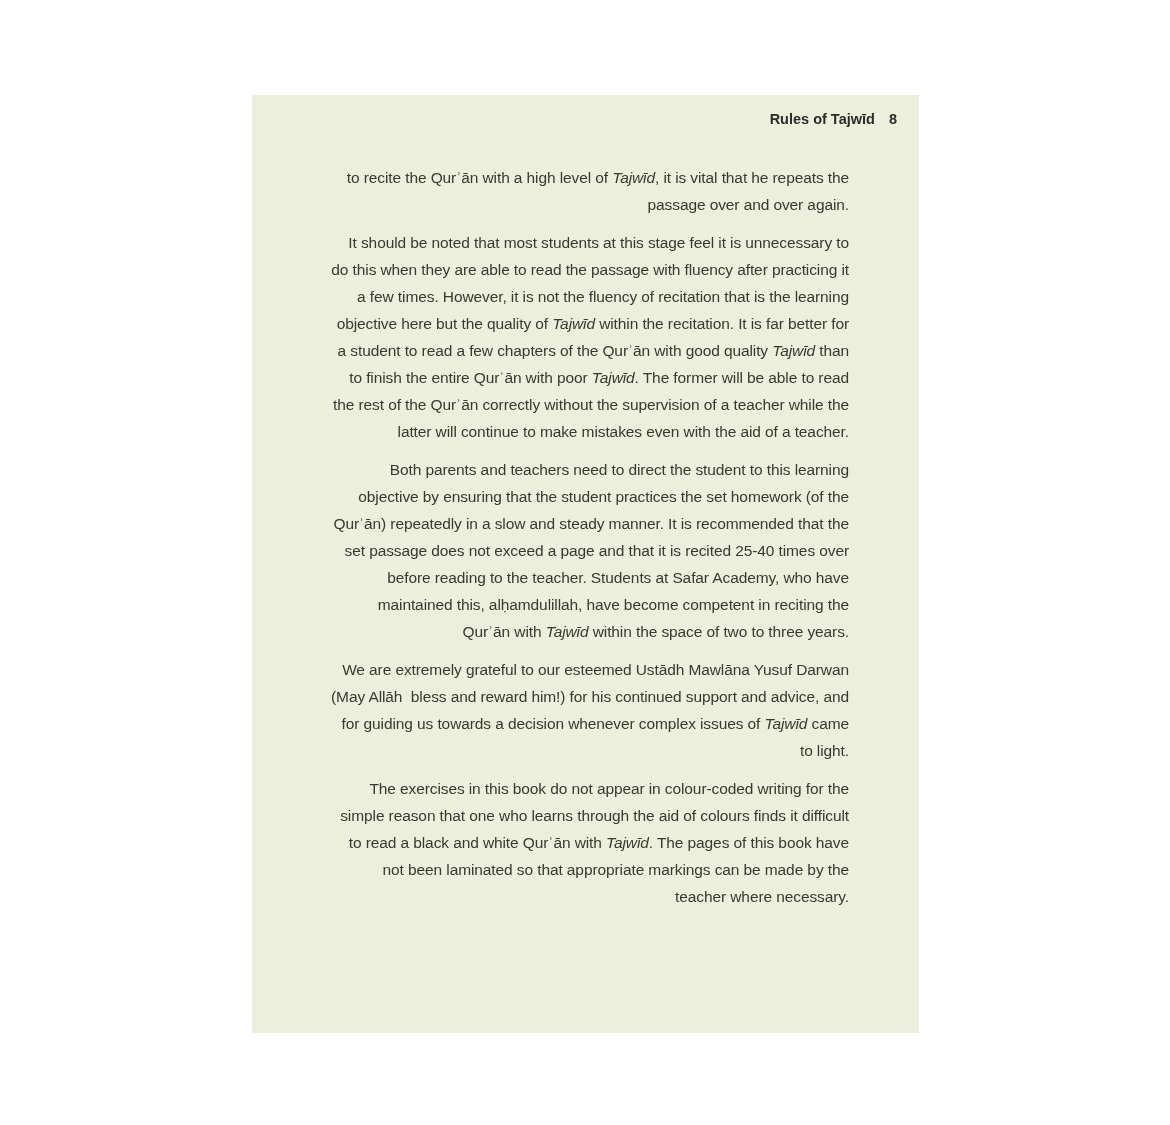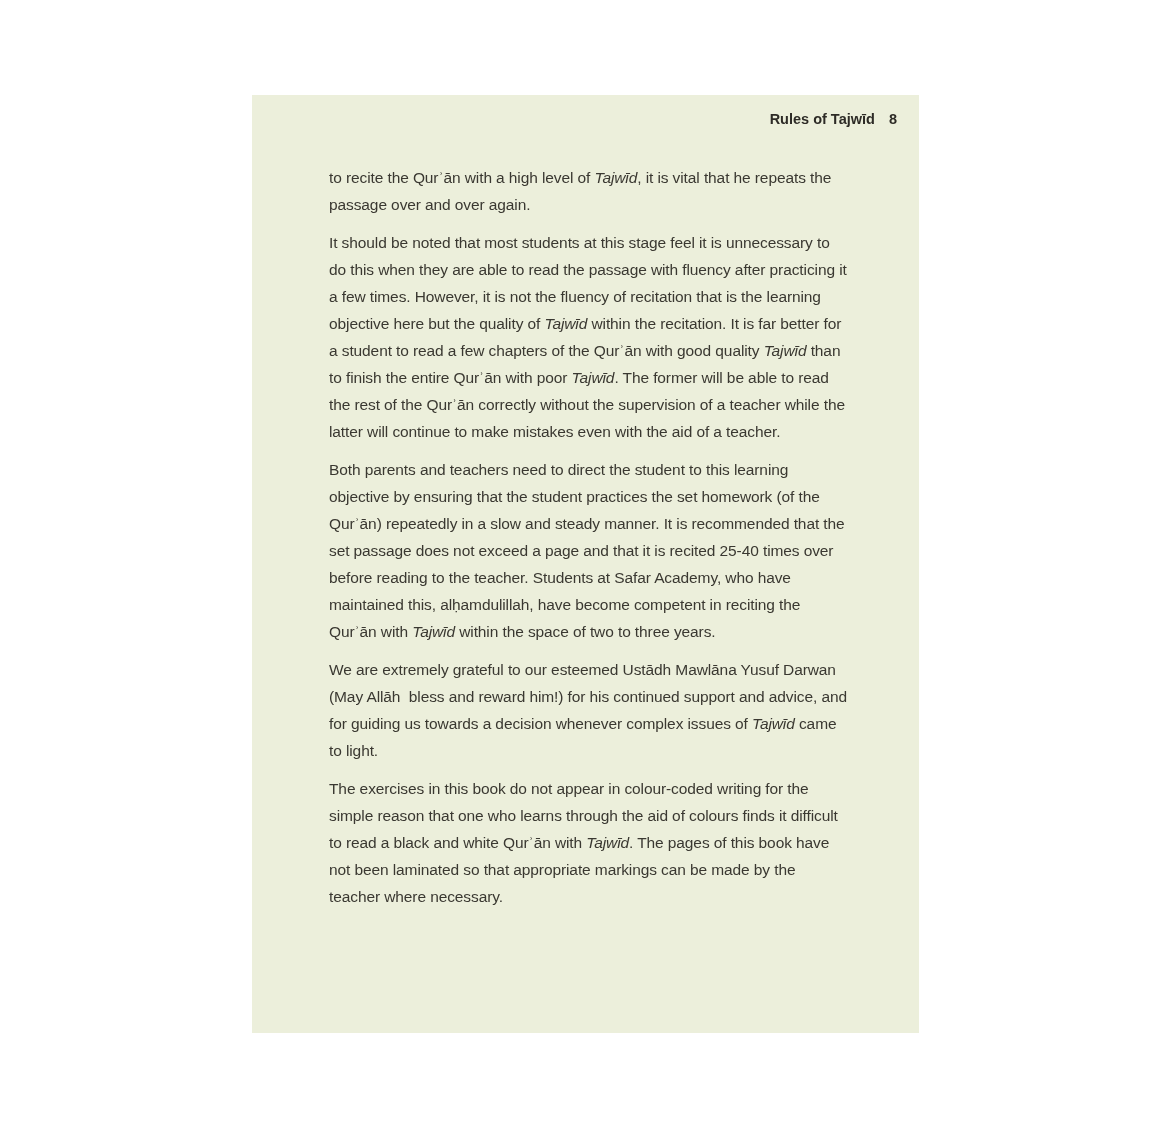--- a/index.html
+++ b/index.html
@@ -40,21 +40,21 @@
 
   .text-block {
     position: absolute;
     top: 69px;
     left: 77px;
     width: 520px;
     font-size: 15.5px;
     line-height: 27px;
     letter-spacing: -0.1px;
     color: var(--text-color, #3a3831);
-    text-align: left;
+    text-align: right;
   }
   .text-block p { margin: 0 0 11px 0; }
   .text-block em { font-style: italic; }
 </style>
 </head>
 <body>
 
 <div class="canvas">
   <div class="book-page">
 

